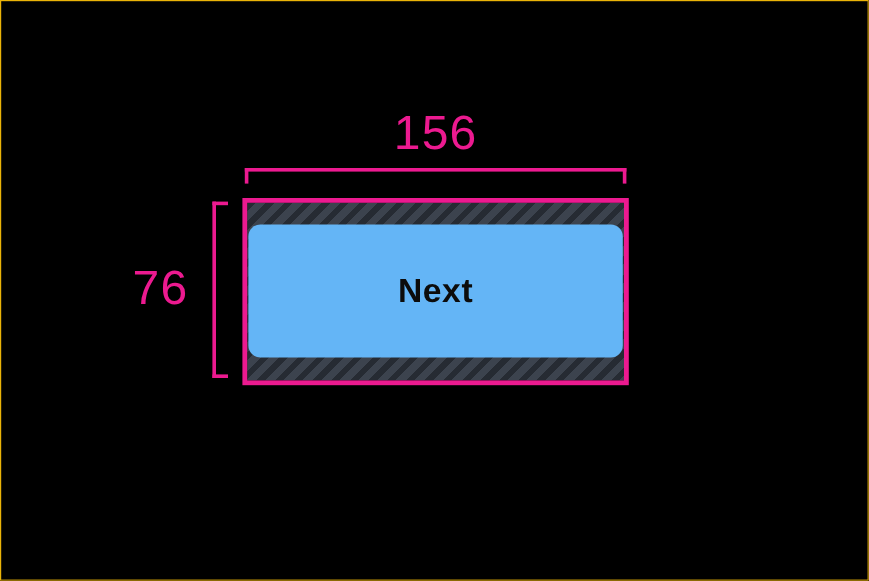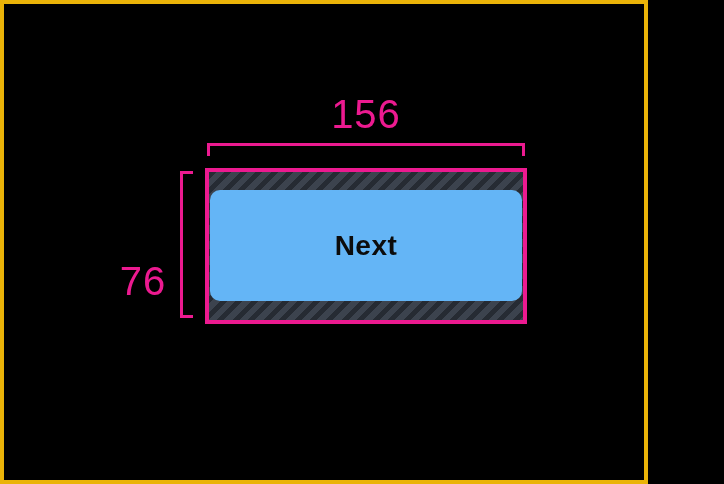--- a/index.html
+++ b/index.html
@@ -3,48 +3,47 @@
 <meta charset="utf-8">
 <style>
   html, body {
     margin: 0;
     padding: 0;
     background: #000;
     font-family: "Liberation Sans", "DejaVu Sans", sans-serif;
   }
   .stage {
     position: relative;
-    width: 648px;
+    width: 724px;
     height: 484px;
     background: #000;
-    border: 4px solid #eab308;
+    border: 1px solid #eab308;
     box-sizing: border-box;
     overflow: hidden;
   }
   .dim-label {
     position: absolute;
     color: #ec1a90;
     font-size: 40px;
     line-height: 1;
     font-weight: 400;
     letter-spacing: 1px;
     user-select: none;
   }
   .dim-label.width {
     left: 203px;
     top: 90px;
     width: 318px;
     text-align: center;
   }
   .dim-label.height {
-    left: 105px;
+    left: 88px;
     top: 219px;
     width: 68px;
-    text-align: center;
-    margin-top: 38px;
+    text-align: right;
   }
   .bracket-h {
     position: absolute;
     left: 203px;
     top: 139px;
     width: 318px;
     height: 13px;
     border-top: 3px solid #ec1a90;
     border-left: 3px solid #ec1a90;
     border-right: 3px solid #ec1a90;

